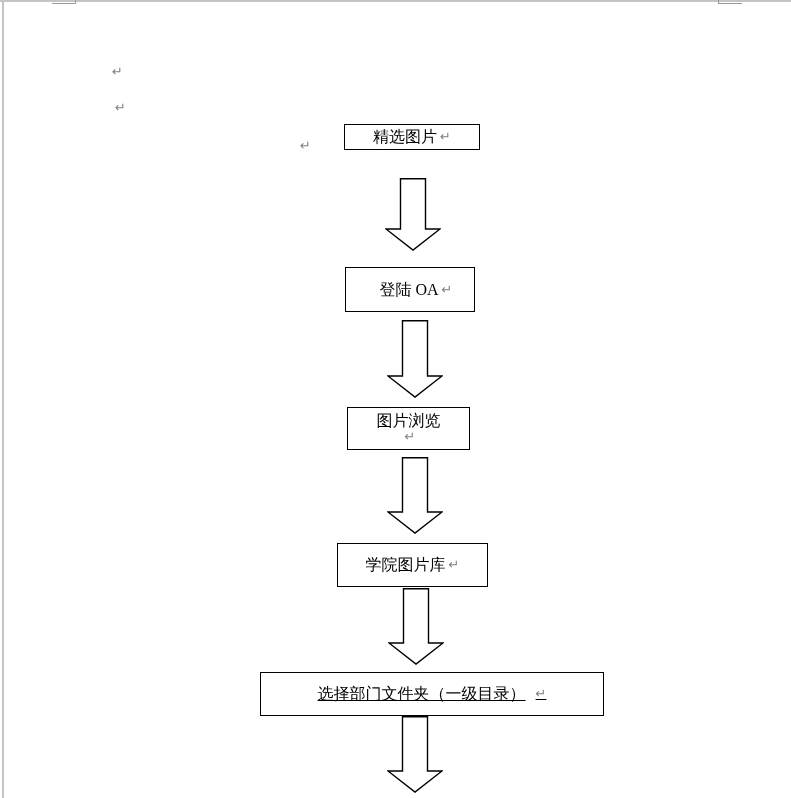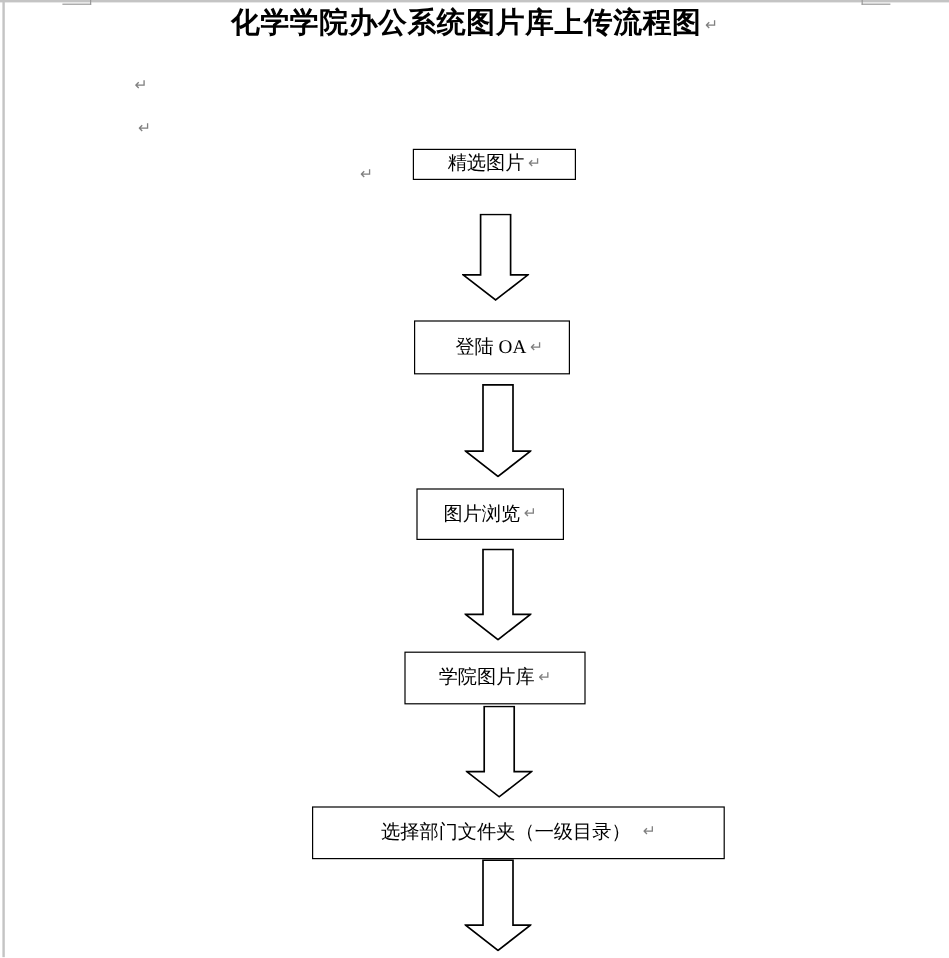--- a/index.html
+++ b/index.html
@@ -50,23 +50,23 @@
     display: flex;
     align-items: center;
     justify-content: center;
     font-size: 16px;
     line-height: 16px;
     white-space: nowrap;
   }
   .flow-box .pmark { margin-left: 3px; }
   .box-1 { left: 344px; top: 124px; width: 136px; height: 26px; }
   .box-2 { left: 345px; top: 267px; width: 130px; height: 45px; padding-left: 12px; }
-  .box-3 { left: 347px; top: 407px; width: 123px; height: 43px; }
+  .box-3 { left: 347px; top: 407px; width: 123px; height: 43px; flex-direction: column; }
   .box-4 { left: 337px; top: 543px; width: 151px; height: 44px; text-align: right; }
-  .box-5 { left: 260px; top: 672px; width: 344px; height: 44px; }
+  .box-5 { left: 260px; top: 672px; width: 344px; height: 44px; text-decoration: underline; }
 
   .down-arrow { position: absolute; width: 56px; }
   .arrow-1 { left: 385px; top: 178px; height: 73px; }
   .arrow-2 { left: 387px; top: 320px; height: 78px; }
   .arrow-3 { left: 387px; top: 457px; height: 77px; }
   .arrow-4 { left: 388px; top: 588px; height: 77px; }
   .arrow-5 { left: 387px; top: 716px; height: 77px; }
 </style>
 </head>
 <body>
@@ -74,23 +74,20 @@
 <div class="page">
 
   <div class="edge-top"></div>
   <div class="edge-left"></div>
 
   <div class="crop crop-l-h"></div>
   <div class="crop crop-l-v"></div>
   <div class="crop crop-r-h"></div>
   <div class="crop crop-r-v"></div>
 
-  <div class="doc-title">
-    <span>化学学院办公系统图片库上传流程图</span><span class="pmark title-mark">↵</span>
-  </div>
 
   <span class="pmark floating" style="left:112px; top:65px;">↵</span>
   <span class="pmark floating" style="left:115px; top:101px;">↵</span>
   <span class="pmark floating" style="left:300px; top:139px;">↵</span>
 
   <div class="flow-box box-1">
     <span>精选图片</span>
       <span class="pmark">↵</span>
   </div>
 

